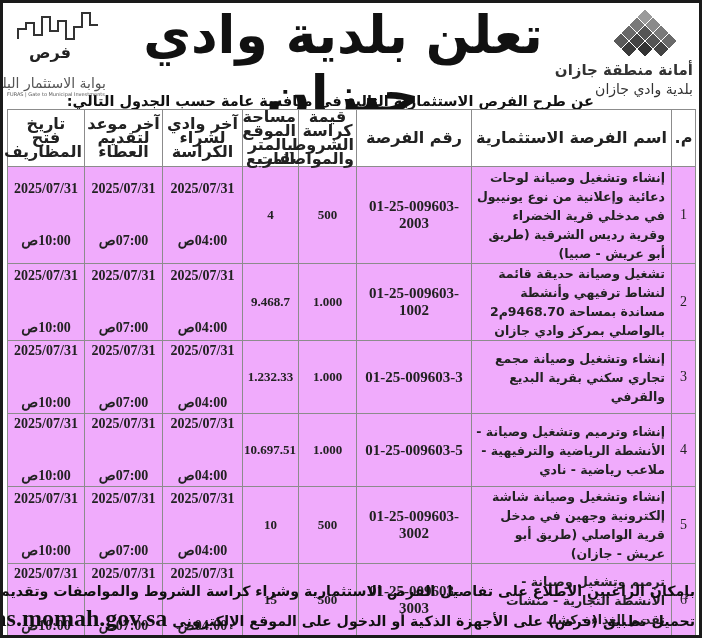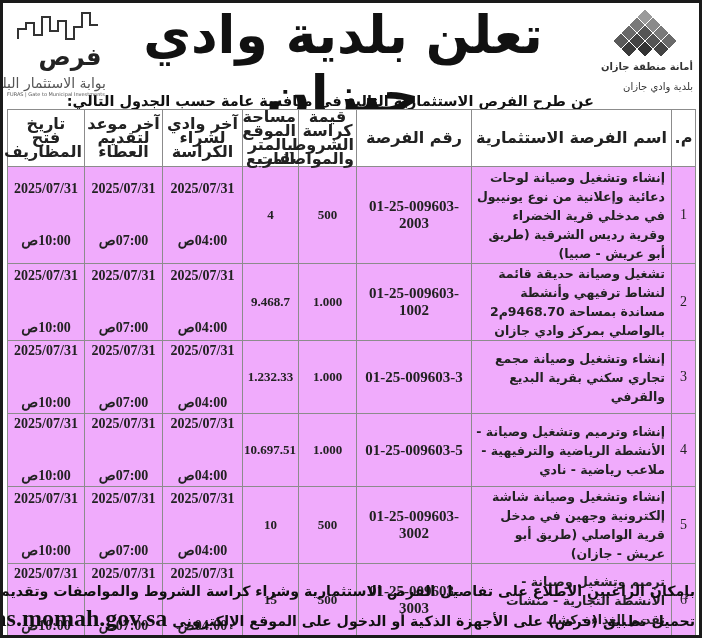--- a/index.html
+++ b/index.html
@@ -14,25 +14,25 @@
     direction:rtl; font-family:"DejaVu Sans", sans-serif; font-weight:bold;
     font-size:52px; color:#111; letter-spacing:1px; line-height:60px;
   }
   .subtitle {
     position:absolute; left:116px; top:90px; width:475px; text-align:right;
     direction:rtl; font-weight:bold; font-size:14.5px; color:#111; white-space:nowrap;
   }
   
   .logo-right { position:absolute; right:2px; top:2px; width:108px; height:98px; }
   .diamonds { position:absolute; left:24px; top:4px; width:64px; height:52px; }
-  .logo-right .l1 { position:absolute; right:4px; top:56px; font-size:10px; font-weight:bold; color:#333; direction:rtl; white-space:nowrap; }
-  .logo-right .l2 { position:absolute; right:4px; top:76px; font-size:10px; color:#333; direction:rtl; white-space:nowrap; letter-spacing:2px;margin-left:30px; }
+  .logo-right .l1 { position:absolute; right:4px; top:56px; font-size:15px; font-weight:bold; color:#333; direction:rtl; white-space:nowrap; }
+  .logo-right .l2 { position:absolute; right:4px; top:76px; font-size:14px; color:#333; direction:rtl; white-space:nowrap; letter-spacing:2px;margin-left:30px; }
   
   .logo-left { position:absolute; left:3px; top:4px; width:108px; height:96px; }
-  .furas-word { position:absolute; left:24px; top:36px; width:80px; text-align:center; font-size:24px; font-weight:bold; color:#222; direction:rtl; }
+  .furas-word { position:absolute; left:4px; top:36px; width:80px; text-align:center; font-size:16px; font-weight:bold; color:#222; direction:rtl; }
   .logo-left .f1 { position:absolute; left:0; top:68px; width:100px; text-align:center; font-size:14px; color:#555; direction:rtl; white-space:nowrap; }
   .logo-left .f2 { position:absolute; left:0; top:84px; width:100px; text-align:center; font-size:5px; color:#555; white-space:nowrap; }
 
   table.ops {
     position:absolute; left:4px; top:106px; width:688px; border-collapse:collapse;
     direction:rtl; table-layout:fixed;
   }
   table.ops th, table.ops td {
     border:1.5px solid #8c8c8c; text-align:center; vertical-align:middle; padding:0 2px;
   }

